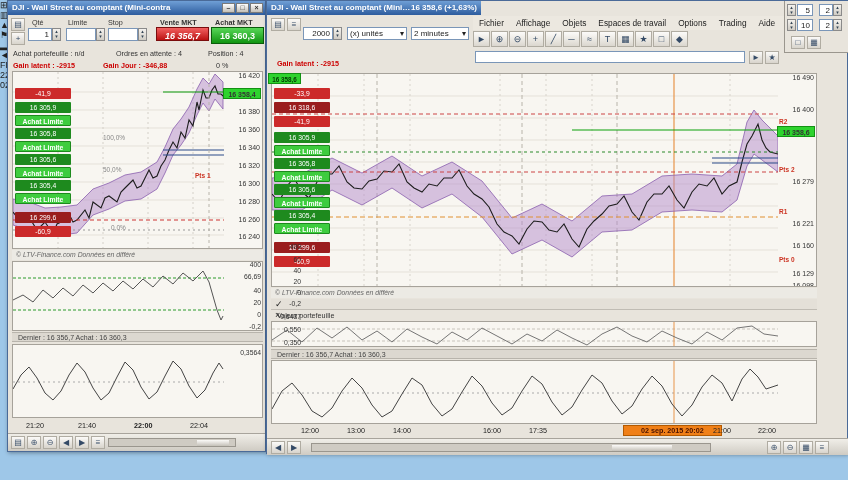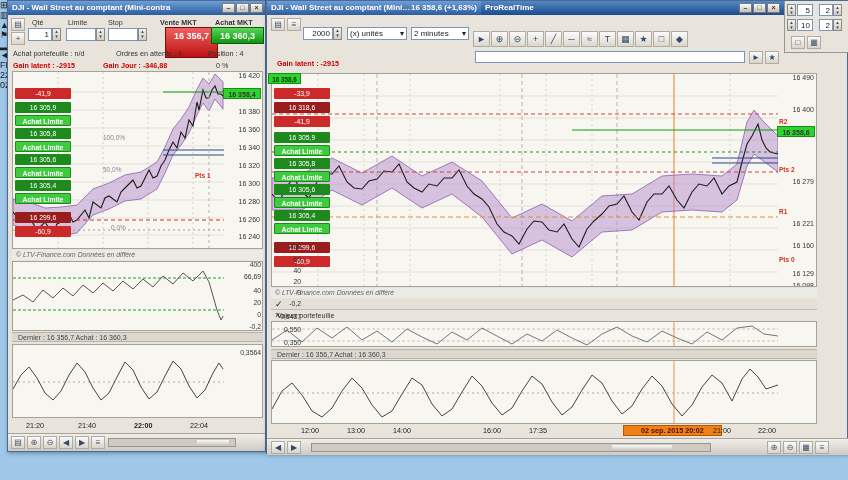--- a/index.html
+++ b/index.html
@@ -102,21 +102,21 @@
     <div class="lbl" style="left:152px;top:17px;font-weight:bold;">Vente MKT</div>
     <div class="lbl" style="left:207px;top:17px;font-weight:bold;">Achat MKT</div>
 
     <div class="field" style="left:20px;top:27px;width:24px;height:13px;text-align:right;">1</div>
     <div class="spin" style="left:44px;top:27px;height:13px;"><span>▴</span><br><span>▾</span></div>
     <div class="field" style="left:58px;top:27px;width:30px;height:13px;"></div>
     <div class="spin" style="left:88px;top:27px;height:13px;"><span>▴</span><br><span>▾</span></div>
     <div class="field" style="left:100px;top:27px;width:30px;height:13px;"></div>
     <div class="spin" style="left:130px;top:27px;height:13px;"><span>▴</span><br><span>▾</span></div>
 
-    <div class="btn-sell" style="left:157px;top:26px;width:53px;height:31px;line-height:16px;">16 356,7</div>
+    <div class="btn-sell" style="left:148px;top:26px;width:53px;height:14px;line-height:16px;font-style:italic;">16 356,7</div>
     <div class="btn-buy" style="left:203px;top:26px;width:53px;height:17px;line-height:16px;">16 360,3</div>
 
     <div class="lbl" style="left:5px;top:48px;">Achat portefeuille : n/d</div>
     <div class="lbl" style="left:108px;top:48px;">Ordres en attente : 4</div>
     <div class="lbl" style="left:200px;top:48px;">Position : 4</div>
     <div class="lbl red" style="left:5px;top:60px;">Gain latent : -2915</div>
     <div class="lbl red" style="left:95px;top:60px;">Gain Jour : -346,88</div>
     <div class="lbl" style="left:208px;top:60px;"><span class="dot"></span><span>0 %</span></div>
 
     <div class="chart" style="left:4px;top:70px;width:251px;height:178px;">
@@ -234,28 +234,20 @@
       </div>
     </div>
   </div>
 
   <div class="win" style="left:266px;top:0;width:582px;height:454px;">
 
     <div class="titlebar" style="width:214px;right:auto;display:flex;">
       <span style="overflow:hidden;text-overflow:ellipsis;flex:1;">DJI - Wall Street au comptant (Mini-contra</span>
       <span style="white-space:nowrap;">16 358,6 (+1,63%)</span>
     </div>
-    <div class="titlebar" style="left:214px;width:303px;right:auto;background:linear-gradient(#5688c4,#1d4a8c);">
-      <span>ProRealTime</span>
-      <div class="winbtns" style="right:4px;">
-          <div>–</div>
-          <div>□</div>
-          <div>×</div>
-        </div>
-    </div>
 
     <div style="position:absolute;left:517px;top:0;width:65px;height:52px;background:#e8e4dc;border-left:1px solid #9a968e;border-bottom:1px solid #9a968e;">
       <div class="spin" style="left:2px;top:3px;height:12px;"><span>▴</span><br><span>▾</span></div>
       <div class="field" style="left:12px;top:3px;width:16px;height:12px;text-align:right;">5</div>
       <div class="field" style="left:34px;top:3px;width:14px;height:12px;text-align:right;">2</div>
       <div class="spin" style="left:48px;top:3px;height:12px;"><span>▴</span><br><span>▾</span></div>
       <div class="spin" style="left:2px;top:18px;height:12px;"><span>▴</span><br><span>▾</span></div>
       <div class="field" style="left:12px;top:18px;width:16px;height:12px;text-align:right;">10</div>
       <div class="field" style="left:34px;top:18px;width:14px;height:12px;text-align:right;">2</div>
       <div class="spin" style="left:48px;top:18px;height:12px;"><span>▴</span><br><span>▾</span></div>
@@ -268,20 +260,29 @@
     <div class="minirow" style="left:4px;top:17px;">
         <div>▤</div>
         <div>≡</div>
       </div>
     <div class="field" style="left:36px;top:26px;width:30px;height:13px;text-align:right;">2000</div>
     <div class="spin" style="left:66px;top:26px;height:13px;"><span>▴</span><br><span>▾</span></div>
     <div class="field" style="left:80px;top:26px;width:60px;height:13px;"><span>(x) unités</span><span style="float:right">▾</span></div>
     <div class="field" style="left:144px;top:26px;width:58px;height:13px;"><span>2 minutes</span><span style="float:right">▾</span></div>
     <div class="lbl red" style="left:10px;top:58px;">Gain latent : -2915</div>
 
+    <div class="menubar" style="left:206px;top:15px;width:311px;height:14px;">
+        <div>Fichier</div>
+        <div>Affichage</div>
+        <div>Objets</div>
+        <div>Espaces de travail</div>
+        <div>Options</div>
+        <div>Trading</div>
+        <div>Aide</div>
+      </div>
     <div class="toolrow" style="left:206px;top:30px;width:311px;">
         <div>►</div>
         <div>⊕</div>
         <div>⊖</div>
         <div>+</div>
         <div>╱</div>
         <div>─</div>
         <div>≈</div>
         <div>T</div>
         <div>▦</div>

